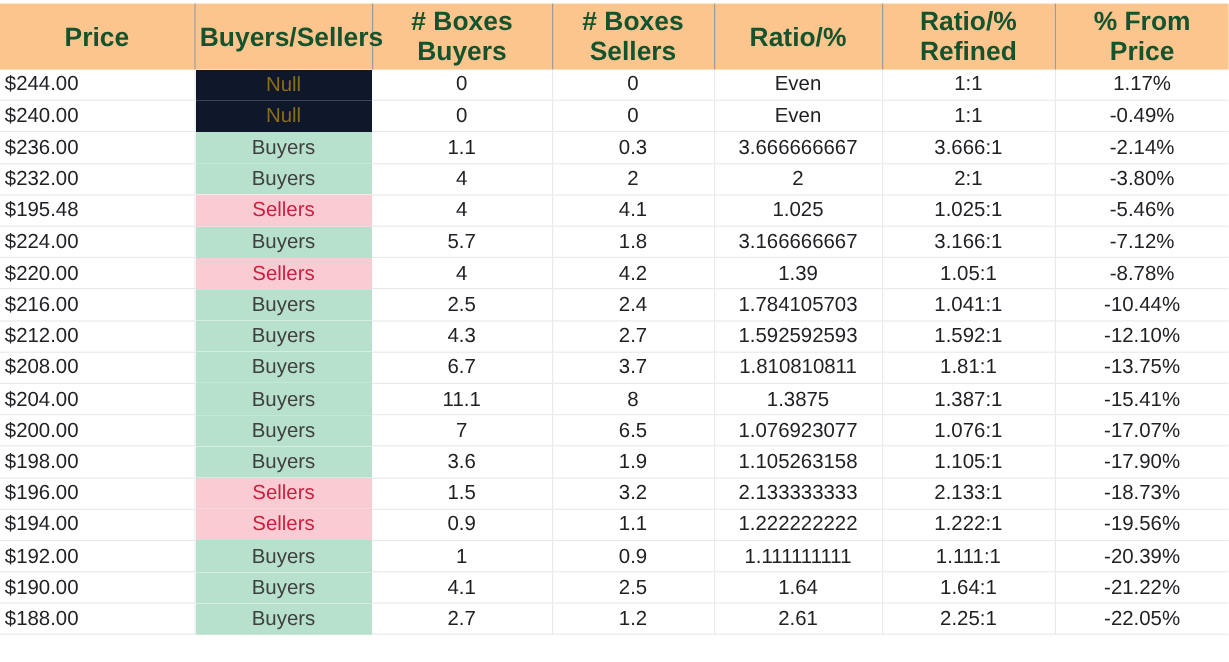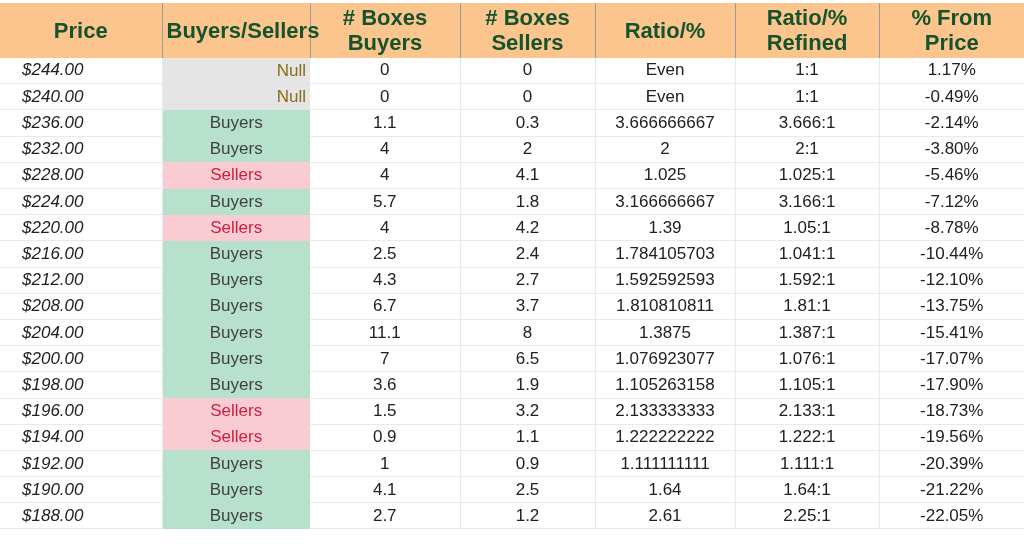--- a/index.html
+++ b/index.html
@@ -66,36 +66,35 @@
     padding: 0 4px;
     border-bottom: 1px solid #e8eaed;
     border-right: 1px solid #e8eaed;
     box-sizing: border-box;
     white-space: nowrap;
     overflow: hidden;
   }
   tbody td:last-child { border-right: none; }
 
   tbody td.price-cell {
-    text-align: center;
+    text-align: left;
     padding-right: 60px;
     border-right: 1px solid #e8eaed;
-    font-style: italic;
   }
 
   
   td.status {
     font-weight: normal;
     border-right: none;
     border-bottom: none;
     font-size: 17px;
   }
   td.status.buyers  { background: #b7e1cd; color: #404040; }
   td.status.sellers { background: #f9ccd3; color: #cc1f40; }
-  td.status.null    { background: #e5e5e5; color: #8a6d18; text-align: right; }
+  td.status.null    { background: #0f172a; color: #8a6d18; }
 </style>
 </head>
 <body>
 
 <div id="table-wrap">
   <table class="data-table">
     <colgroup>
       <col class="c-price">
       <col class="c-bs">
       <col class="c-bb">
@@ -148,21 +147,21 @@
         <tr>
           <td class="price-cell">$232.00</td>
           <td class="status buyers">Buyers</td>
           <td>4</td>
           <td>2</td>
           <td>2</td>
           <td>2:1</td>
           <td>-3.80%</td>
         </tr>
         <tr>
-          <td class="price-cell">$228.00</td>
+          <td class="price-cell">$195.48</td>
           <td class="status sellers">Sellers</td>
           <td>4</td>
           <td>4.1</td>
           <td>1.025</td>
           <td>1.025:1</td>
           <td>-5.46%</td>
         </tr>
         <tr>
           <td class="price-cell">$224.00</td>
           <td class="status buyers">Buyers</td>

